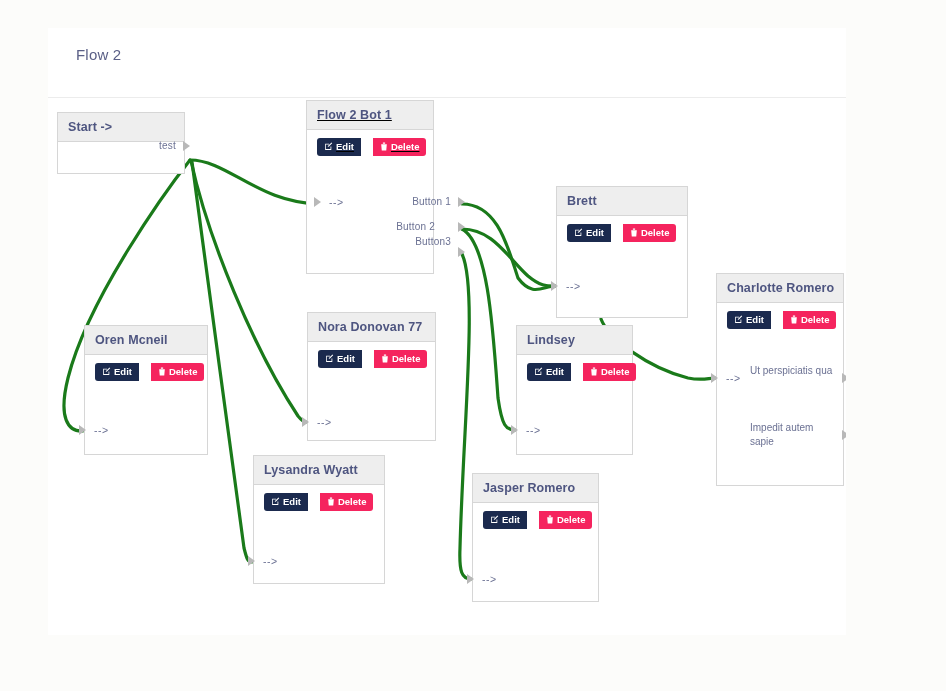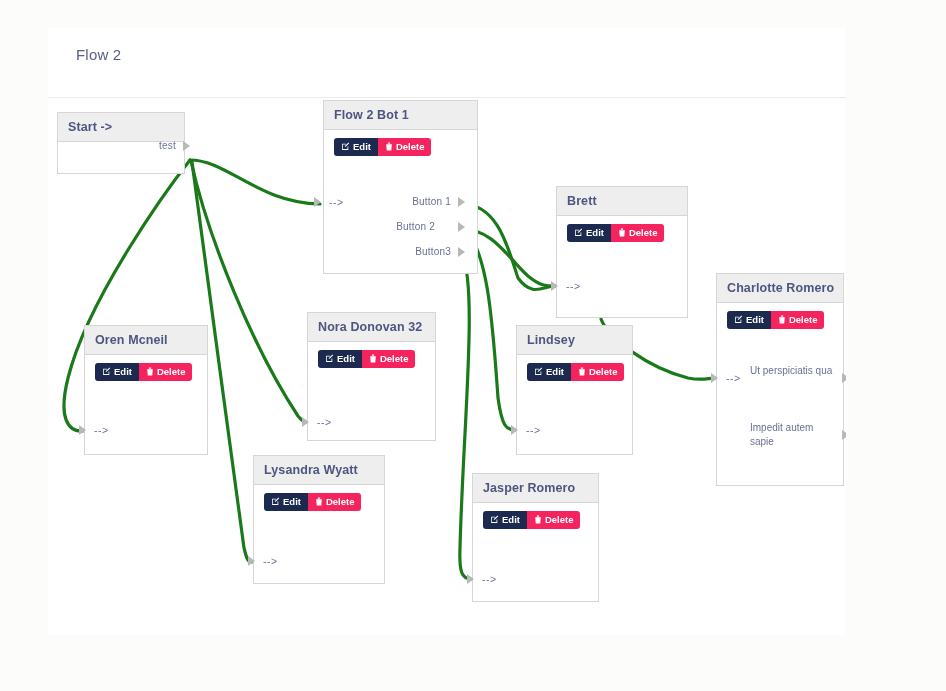--- a/index.html
+++ b/index.html
@@ -83,21 +83,21 @@
   .node-body {
     position: relative;
     box-sizing: border-box;
     height: calc(100% - 30px);
     background: #ffffff;
   }
 
   .btn-row {
     padding: 8px 10px 0 10px;
     display: flex;
-    gap: 0;
+    gap: 12px;
   }
   .btn {
     display: inline-flex;
     align-items: center;
     gap: 3px;
     font-size: 9.5px;
     font-weight: bold;
     color: #ffffff;
     padding: 4px 7px;
     border: none;
@@ -175,21 +175,21 @@
         <path d="M 414,156 C 430,190 415,330 412,450 C 411,474 414,481 423,481" fill="none" stroke="#1a7a1a" stroke-width="3.2" stroke-linecap="round"></path>
         <path d="M 553,221 C 560,240 600,270 640,280 C 655,283 660,280 667,280" fill="none" stroke="#1a7a1a" stroke-width="3.2" stroke-linecap="round"></path>
       </svg>
     <div id="nodes-layer">
         <div class="node" style="left: 9px; top: 14px; width: 128px; height: 62px;">
           <div class="node-header">Start -&gt;</div>
           <div class="node-body"></div>
         </div>
         <div class="port-out" style="position: absolute; left: 37px; width: 91px; text-align: right; top: 42px; z-index: 4;">test</div>
         <div class="nub" style="left: 135px; top: 43px;"></div>
-        <div class="node" style="left: 275px; top: 2px; width: 155px; height: 174px;">
+        <div class="node" style="left: 258px; top: 2px; width: 128px; height: 174px; text-decoration: underline;">
           <div class="node-header">Flow 2 Bot 1</div>
           <div class="node-body">
             <div class="btn-row">
               <button class="btn btn-edit">
                 <svg width="9" height="9" viewBox="0 0 16 16" fill="#fff">
                   <path d="M2 3h7v1.4H3.4v8.2h8.2V8H13v6H2V3z"></path>
                   <path d="M14.6 2.1 13.3.8 7.4 6.7l-.8 2.2 2.2-.8 5.8-6z"></path>
                 </svg>
                 <span>Edit</span>
               </button>
@@ -201,21 +201,21 @@
               </button>
             </div>
           </div>
         </div>
         <div class="port-in" style="position: absolute; left: 281px; top: 98px; z-index: 4;">--&gt;</div>
         <div class="nub" style="left: 266px; top: 99px;"></div>
         <div class="port-out" style="position: absolute; left: 312px; width: 91px; text-align: right; top: 98px; z-index: 4;">Button 1</div>
         <div class="nub" style="left: 410px; top: 99px;"></div>
         <div class="port-out" style="position: absolute; left: 296px; width: 91px; text-align: right; top: 123px; z-index: 4;">Button 2</div>
         <div class="nub" style="left: 410px; top: 124px;"></div>
-        <div class="port-out" style="position: absolute; left: 312px; width: 91px; text-align: right; top: 148px; z-index: 4;">Button3</div>
+        <div class="port-out" style="position: absolute; left: 312px; width: 91px; text-align: right; top: 138px; z-index: 4;">Button3</div>
         <div class="nub" style="left: 410px; top: 149px;"></div>
         <div class="node" style="left: 508px; top: 88px; width: 132px; height: 132px;">
           <div class="node-header">Brett</div>
           <div class="node-body">
             <div class="btn-row">
               <button class="btn btn-edit">
                 <svg width="9" height="9" viewBox="0 0 16 16" fill="#fff">
                   <path d="M2 3h7v1.4H3.4v8.2h8.2V8H13v6H2V3z"></path>
                   <path d="M14.6 2.1 13.3.8 7.4 6.7l-.8 2.2 2.2-.8 5.8-6z"></path>
                 </svg>
@@ -274,21 +274,21 @@
                   <path d="M2 4h10l-1 11H3L2 4zM5 1h4v2H5V1z"></path>
                 </svg>
                 <span>Delete</span>
               </button>
             </div>
           </div>
         </div>
         <div class="port-in" style="position: absolute; left: 46px; top: 326px; z-index: 4;">--&gt;</div>
         <div class="nub" style="left: 31px; top: 327px;"></div>
         <div class="node" style="left: 259px; top: 214px; width: 129px; height: 129px;">
-          <div class="node-header">Nora Donovan 32</div>
+          <div class="node-header">Nora Donovan 77</div>
           <div class="node-body">
             <div class="btn-row">
               <button class="btn btn-edit">
                 <svg width="9" height="9" viewBox="0 0 16 16" fill="#fff">
                   <path d="M2 3h7v1.4H3.4v8.2h8.2V8H13v6H2V3z"></path>
                   <path d="M14.6 2.1 13.3.8 7.4 6.7l-.8 2.2 2.2-.8 5.8-6z"></path>
                 </svg>
                 <span>Edit</span>
               </button>
               <button class="btn btn-delete">

